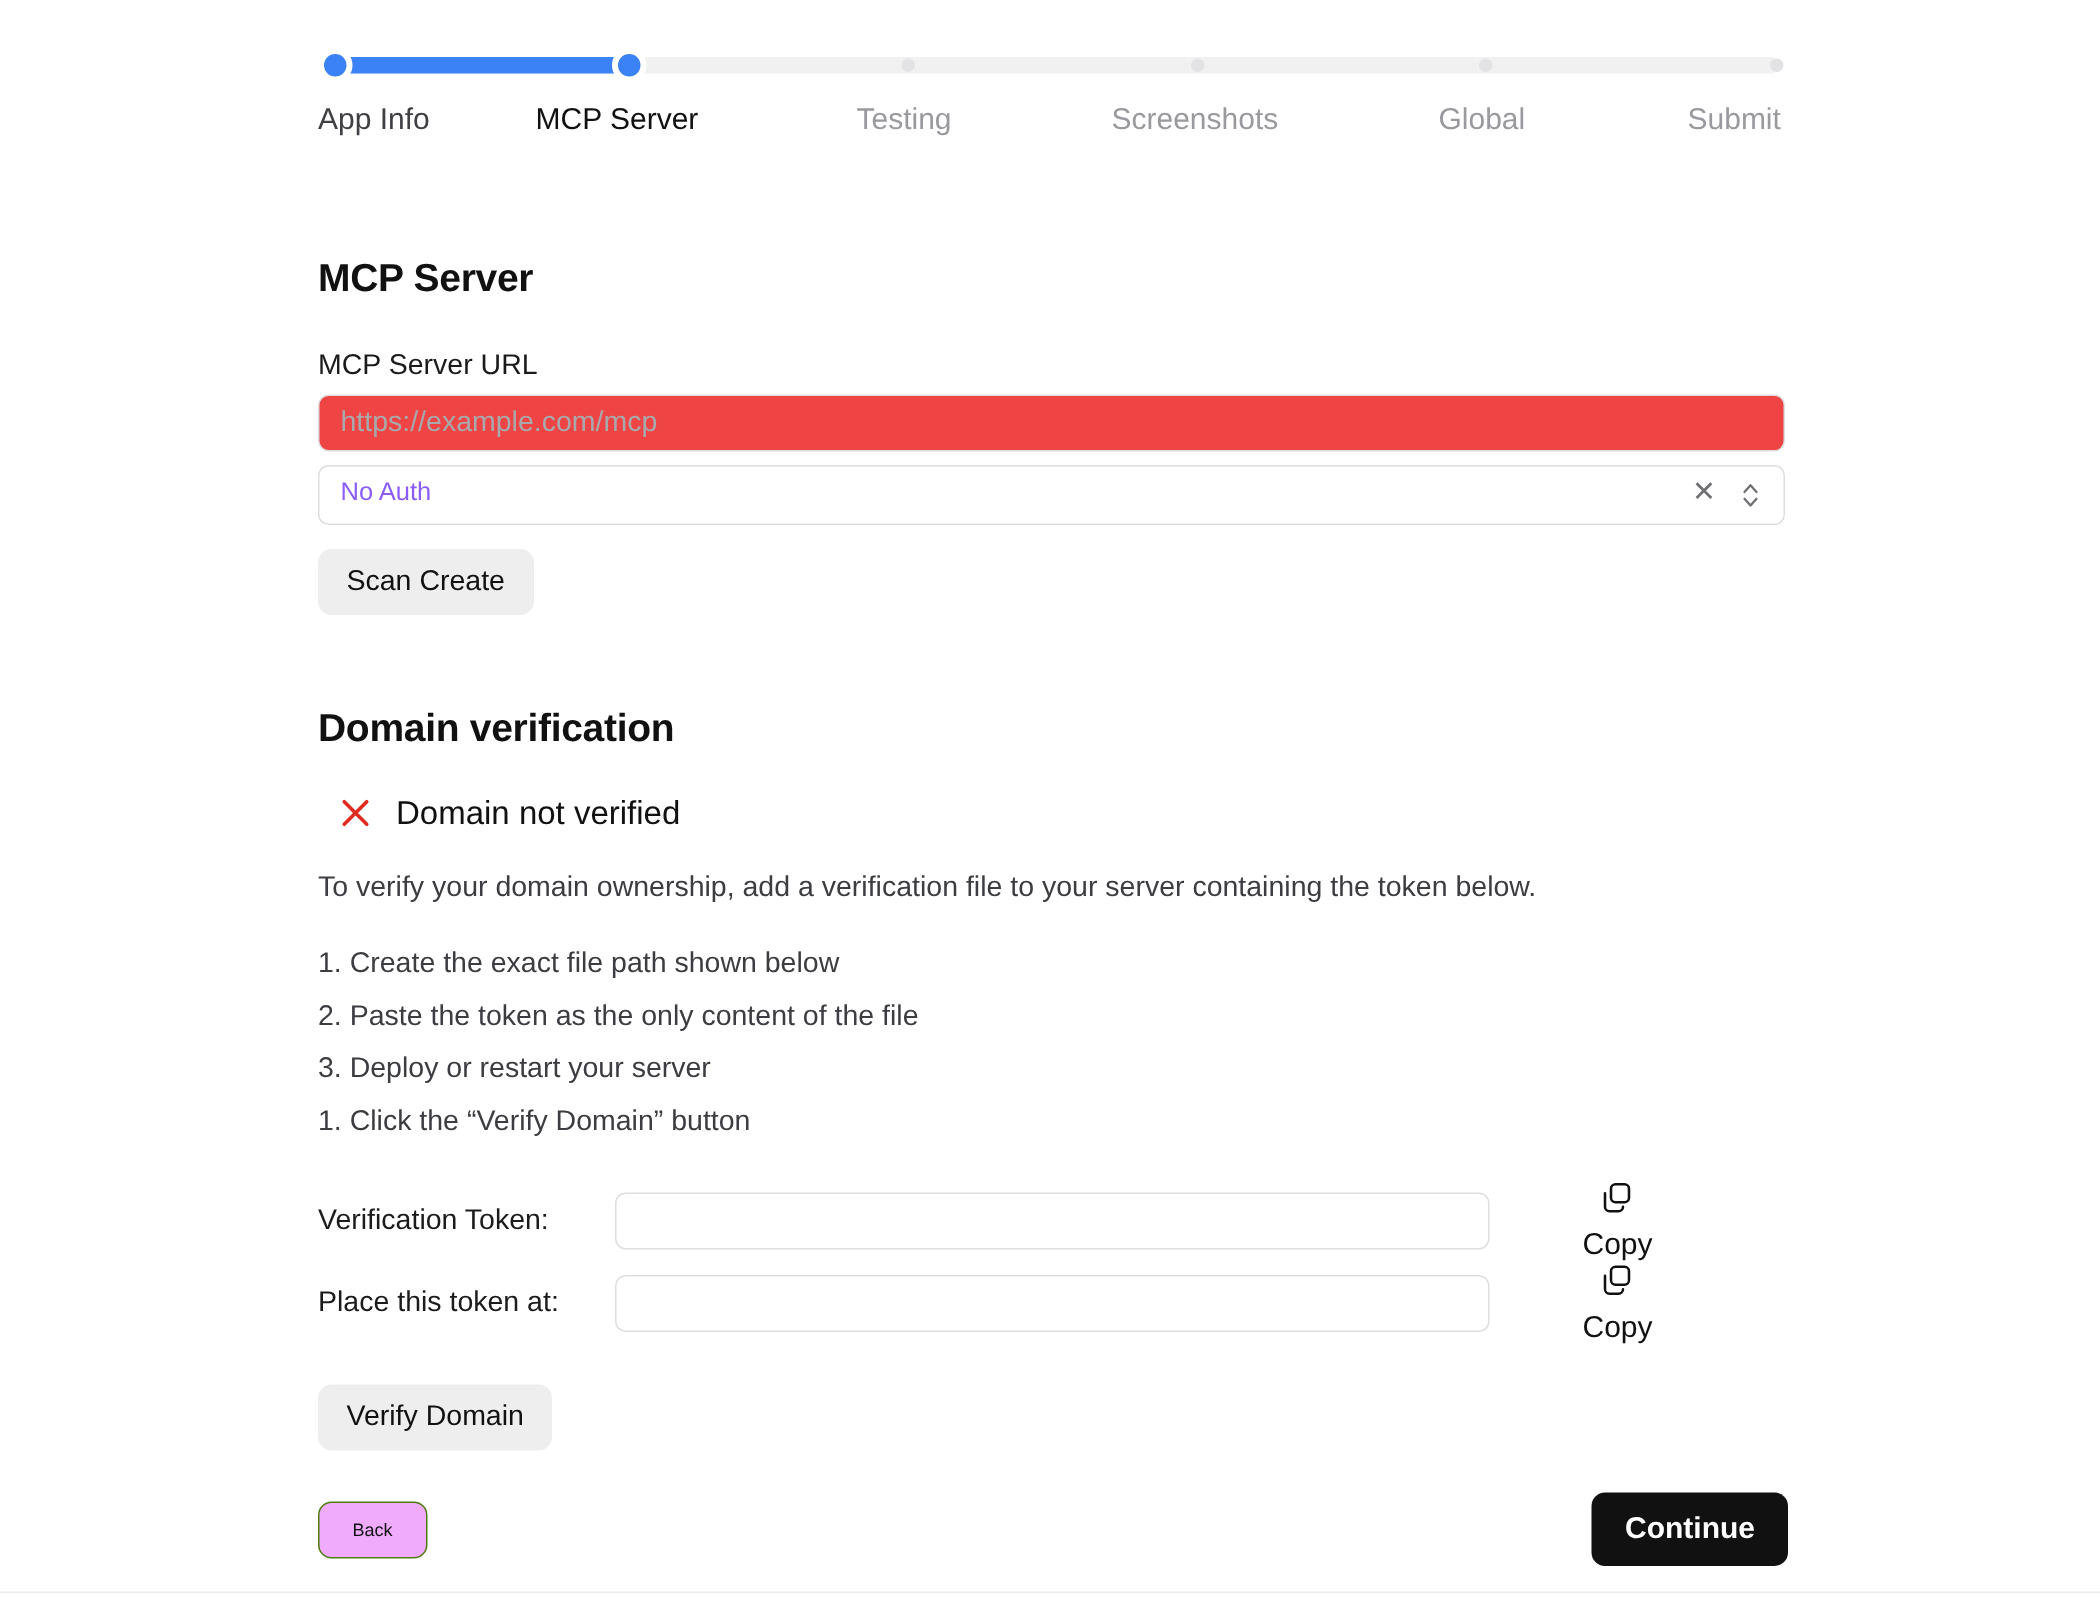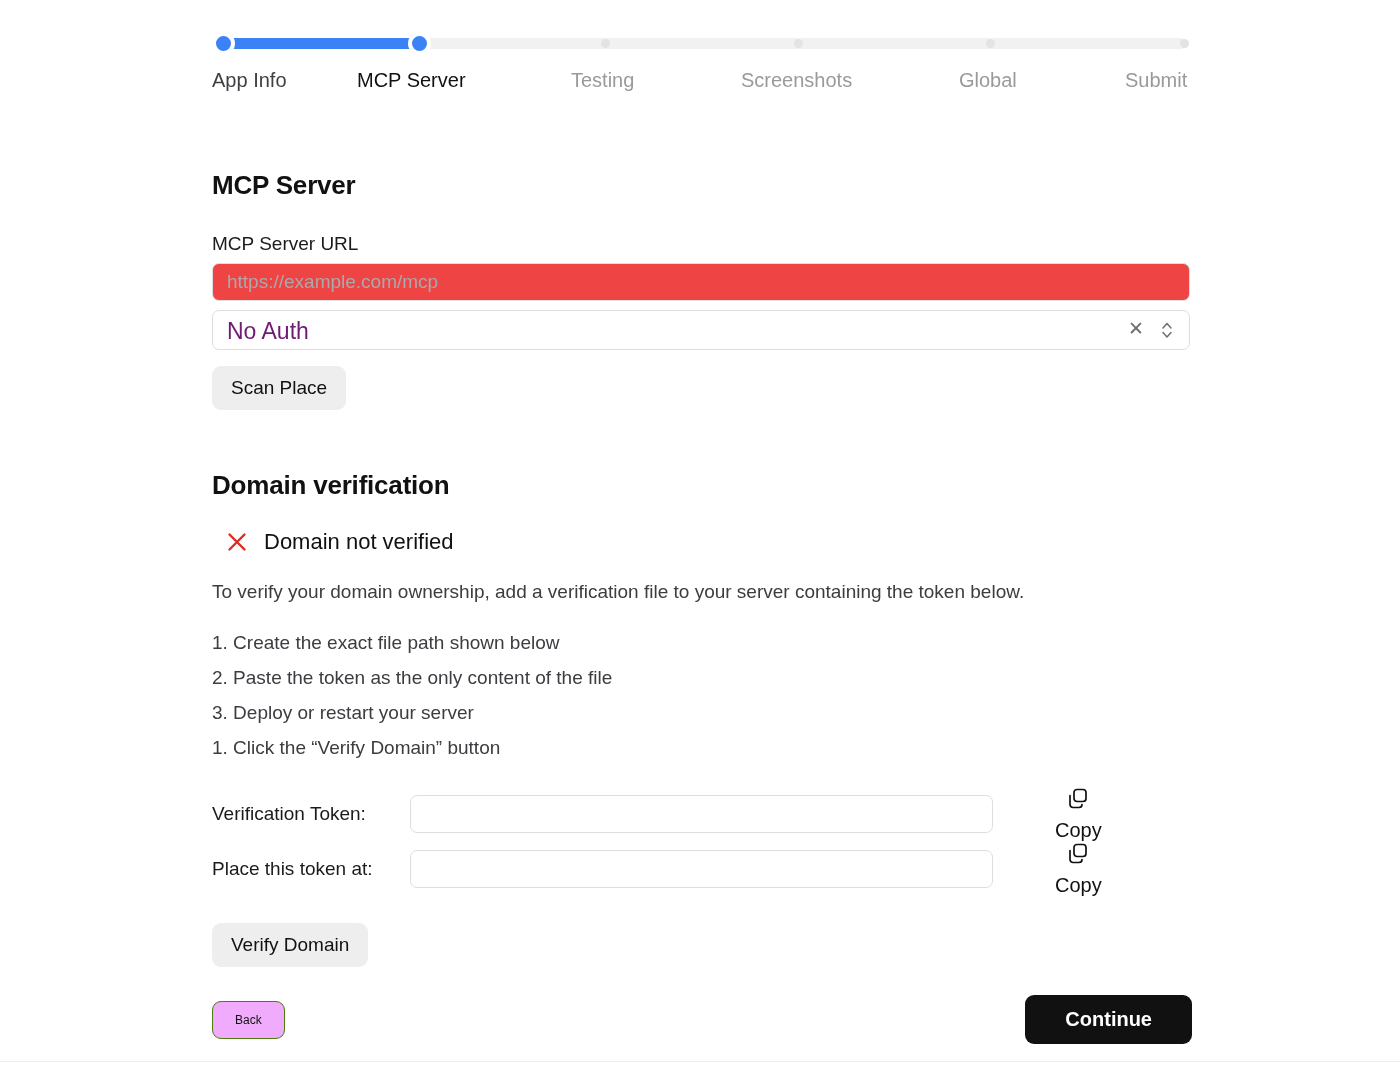--- a/index.html
+++ b/index.html
@@ -148,22 +148,22 @@
     position: absolute;
     inset: 0;
     border: 1px solid #dedee1;
     border-radius: 7px;
     background: #ffffff;
   }
   .select-value {
     position: absolute;
     left: 15px;
     top: 8px;
-    font-size: 23px;
-    color: #701a75;
+    font-size: 17px;
+    color: #8b5cf6;
   }
   .select-clear {
     position: absolute;
     right: 46px;
     top: 8px;
     font-size: 19px;
     color: #6e6e73;
     line-height: 22px;
     cursor: pointer;
   }
@@ -193,21 +193,21 @@
     padding: 11px 22px;
     font-size: 12px;
     font-family: "Liberation Sans", sans-serif;
     color: #111111;
     background: #f0abfc;
     border: 1px solid #4d7c0f;
     border-radius: 9px;
     cursor: pointer;
   }
   .btn-dark {
-    padding: 13px 40px;
+    padding: 13px 22px;
     font-size: 20px;
     font-weight: 700;
     font-family: "Liberation Sans", sans-serif;
     color: #ffffff;
     background: #111111;
     border: none;
     border-radius: 9px;
     cursor: pointer;
     margin-left: 28px;
   }
@@ -347,21 +347,21 @@
       <span class="select-value">No Auth</span>
       <span class="select-clear">✕</span>
       <span class="select-caret">
         <svg width="14" height="22" viewBox="0 0 14 22" fill="none" xmlns="http://www.w3.org/2000/svg">
           <path d="M3 9 L7 4.5 L11 9" stroke="#6e6e73" stroke-width="1.5" stroke-linecap="round" stroke-linejoin="round"></path>
           <path d="M3 13.5 L7 18 L11 13.5" stroke="#6e6e73" stroke-width="1.5" stroke-linecap="round" stroke-linejoin="round"></path>
         </svg>
       </span>
     </div>
 
-    <button class="btn-grey">Scan Place</button>
+    <button class="btn-grey">Scan Create</button>
 
     
     <h2 class="section-title second">Domain verification</h2>
 
     <div class="verify-status">
       <span class="x-icon">
         <svg width="24" height="24" viewBox="0 0 24 24" fill="none" xmlns="http://www.w3.org/2000/svg">
           <path d="M4.5 4.5 L19.5 19.5 M19.5 4.5 L4.5 19.5" stroke="#e02b20" stroke-width="2.4" stroke-linecap="round"></path>
         </svg>
       </span>

